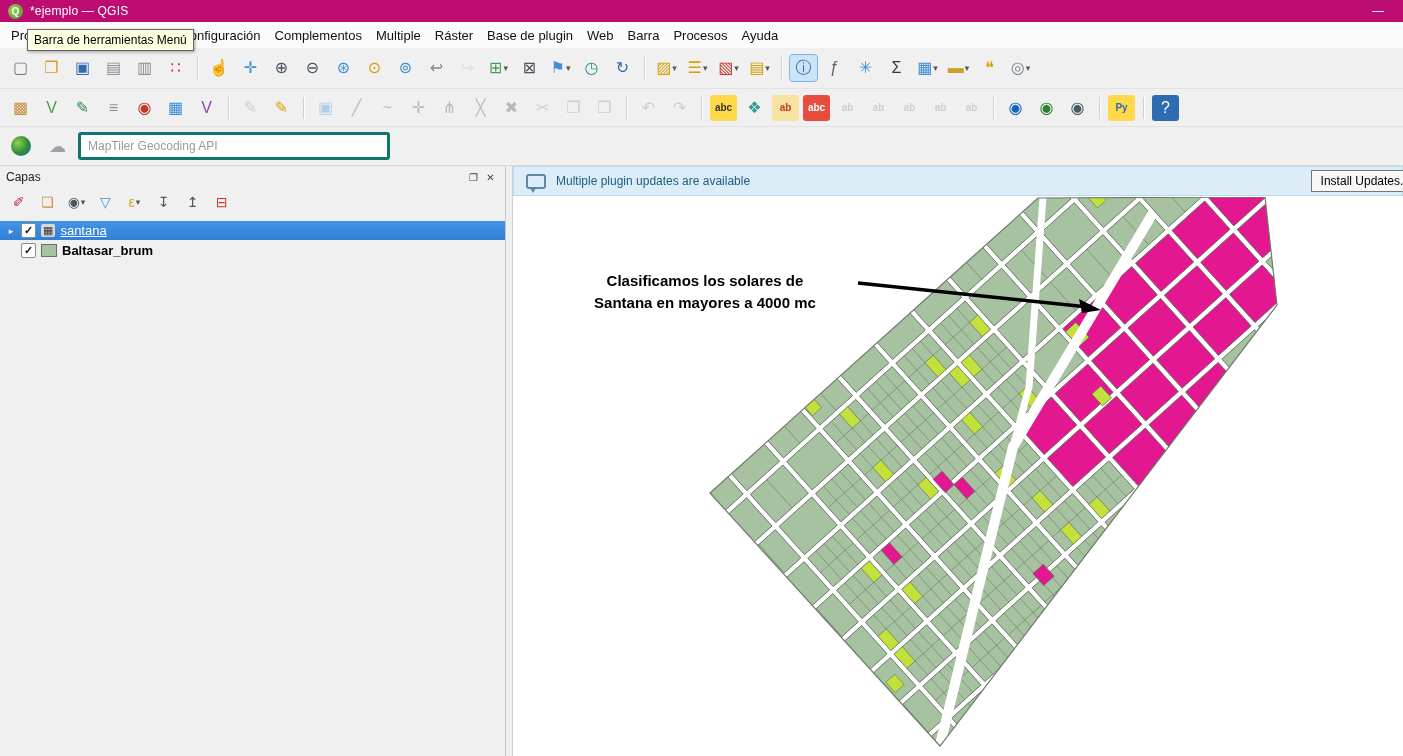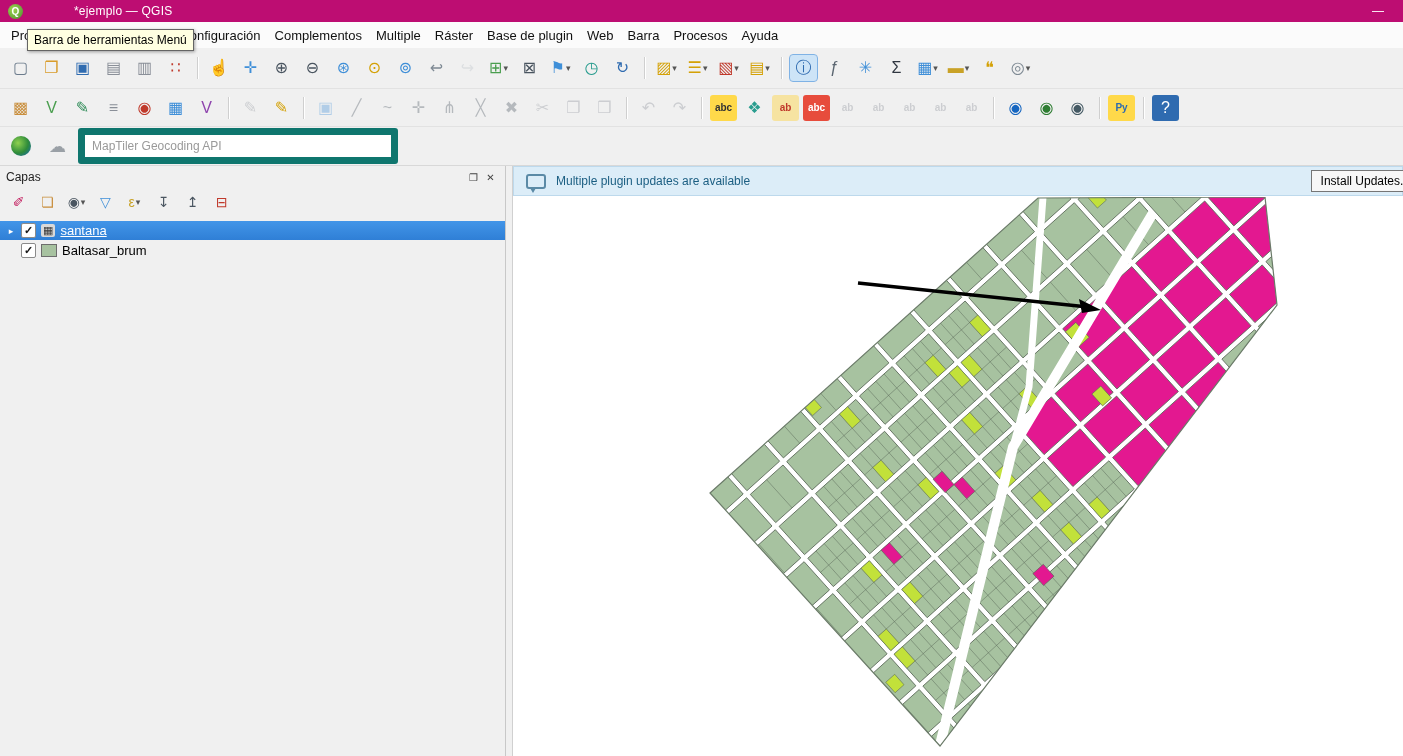--- a/index.html
+++ b/index.html
@@ -1,54 +1,54 @@
 <!DOCTYPE html>
 <html><head>
 <meta charset="utf-8">
 <style>
   html,body{margin:0;padding:0;}
   body{width:1403px;height:756px;overflow:hidden;font-family:"Liberation Sans",sans-serif;background:#fff;position:relative;}
   .titlebar{height:22px;background:#bd0d72;display:flex;align-items:center;color:#fff;font-size:12px;padding:0 8px;gap:7px;}
   .qgis-logo{width:15px;height:15px;border-radius:50%;background:radial-gradient(circle at 35% 35%,#9ed34f,#4c8f2f);color:#fff;font-size:10px;font-weight:bold;display:flex;align-items:center;justify-content:center;}
-  .title-text{letter-spacing:.2px;margin-left:44px;}
+  .title-text{letter-spacing:.2px;}
   .win-min{margin-left:auto;width:34px;text-align:center;font-size:12px;}
   .menubar{height:26px;background:#fbfbfb;display:flex;align-items:center;font-size:13px;color:#111;padding-left:4px;}
   .menu-item{padding:4px 7px;white-space:nowrap;}
   .menu-item:nth-child(2){margin-left:104px;}
   .toolbar{display:flex;align-items:center;background:#f0f0f0;padding:0 5px;}
   .row1{height:40px;border-bottom:1px solid #e2e2e2;}
   .row2{height:37px;border-bottom:1px solid #e2e2e2;}
   .row3{height:38px;border-bottom:1px solid #d8d8d8;gap:5px;}
   .tb{min-width:27px;height:26px;display:inline-flex;align-items:center;justify-content:center;font-size:16px;margin:0 2px;border-radius:3px;position:relative;}
   .tb .glyph{line-height:1;}
   .tb.pressed{background:#cde4f7;outline:1px solid #7fb2e5;}
   .tb.disabled{opacity:.35;}
   .tbsep{width:1px;height:22px;background:#cfcfcf;margin:0 6px;box-shadow:1px 0 0 #fff;display:inline-block;}
   .dd{font-size:9px;color:#555;margin-left:1px;}
   .maptiler-globe{width:20px;height:20px;border-radius:50%;background:radial-gradient(circle at 35% 35%,#8fd14f,#2e8b3a 55%,#1565c0);margin:0 4px;}
   .cloud{font-size:17px;color:#9aa0a6;}
-  .geocode-input{width:292px;height:22px;border:7px solid #0f766e;border-radius:3px;font-size:12px;padding:0 7px;color:#333;background:#fff;font-family:"Liberation Sans",sans-serif;}
+  .geocode-input{width:292px;height:22px;border:3px solid #0f766e;border-radius:3px;font-size:12px;padding:0 7px;color:#333;background:#fff;font-family:"Liberation Sans",sans-serif;}
   .geocode-input::placeholder{color:#9a9a9a;}
   .main{display:flex;height:593px;}
   .dock{width:505px;background:#f0f0f0;border-right:1px solid #c8c8c8;display:flex;flex-direction:column;}
   .dock-header{height:22px;display:flex;align-items:center;font-size:12px;padding:0 6px;color:#222;}
   .dock-title{flex:1;}
   .dock-btn{width:17px;text-align:center;font-size:10px;color:#444;}
   .dock-toolbar{height:27px;display:flex;align-items:center;padding:0 4px;}
   .dock-toolbar .tb{min-width:25px;height:22px;font-size:14px;}
   .layer-tree{flex:1;font-size:13px;padding-top:6px;}
   .layer-row{height:19px;display:flex;align-items:center;gap:5px;padding-left:6px;margin-bottom:1px;}
   .layer-row.selected{background:linear-gradient(#4295e8,#2f7fd6);color:#fff;}
   .expander{width:10px;font-size:9px;color:#fff;text-align:center;}
   .indent{width:10px;}
   .checkbox{width:13px;height:13px;background:#fff;border:1px solid #8a8a8a;border-radius:2px;display:inline-flex;align-items:center;justify-content:center;font-size:11px;color:#1a1a1a;}
   .checkbox.checked::after{content:"✓";font-weight:bold;margin-top:-1px;}
   .layer-icon{font-size:11px;color:#3a3a3a;background:#d9d9d9;border-radius:2px;padding:0 2px;line-height:13px;}
   .selected .layer-label{color:#fff;text-decoration:underline;text-align:right;}
-  .bold-label{font-weight:normal;color:#000;}
+  .bold-label{font-weight:bold;color:#000;}
   .swatch{width:14px;height:11px;border:1px solid #6d6d6d;display:inline-block;}
   .splitter{width:6px;background:#f0f0f0;border-right:1px solid #d0d0d0;}
   .canvas{flex:1;position:relative;background:#fff;overflow:hidden;}
   .msgbar{position:absolute;left:0;top:0;right:0;height:30px;background:#dcedf8;border:1px solid #bdd9ec;display:flex;align-items:center;padding:0 12px;gap:10px;z-index:5;box-sizing:border-box;}
   .bubble-icon{width:16px;height:11px;border:2px solid #5b8aa6;border-radius:3px;position:relative;background:#dcedf8;}
   .bubble-icon::after{content:"";position:absolute;left:2px;bottom:-6px;width:0;height:0;border-left:3px solid transparent;border-right:3px solid transparent;border-top:5px solid #5b8aa6;}
   .msg-text{font-size:12px;color:#1b5e82;}
   .install-btn{margin-left:auto;margin-right:-30px;height:22px;font-size:12px;background:#f7f7f7;border:1px solid #767676;padding:0 9px;color:#000;font-family:"Liberation Sans",sans-serif;white-space:nowrap;}
   #map-svg{position:absolute;left:0;top:31px;width:892px;height:562px;}
   .annotation{position:absolute;left:58px;top:104px;width:268px;text-align:center;font-weight:bold;font-size:15px;line-height:22px;color:#000;z-index:3;}
@@ -658,16 +658,20 @@
           <polygon points="519.9,376.6 530.3,367.3 541.0,379.2 530.6,388.5" fill="#e31890" stroke="#5c6b5a" stroke-width="0.7"></polygon>
           <polygon points="552.4,134.8 562.8,125.4 576.2,140.3 565.8,149.6" fill="#c2e13a" stroke="#5c6b5a" stroke-width="0.7"></polygon>
           <polygon points="578.9,197.1 587.8,189.0 598.5,200.9 589.6,208.9" fill="#c2e13a" stroke="#5c6b5a" stroke-width="0.7"></polygon>
           <polyline points="640,16 500,250 427,548" stroke="#ffffff" stroke-width="10" fill="none"></polyline>
           <polyline points="530,0 516,190 500,250" stroke="#ffffff" stroke-width="7" fill="none"></polyline>
         </g>
         <polygon points="197,296 525,1 752,0 764,108 427,549" fill="none" stroke="#6a7a68" stroke-width="1.2"></polygon>
         <line x1="345" y1="86" x2="575" y2="110" stroke="#000" stroke-width="3.5"></line>
         <polygon points="588,113 566,102 569,116" fill="#000"></polygon>
       </svg>
+    <div class="annotation">
+      <div>Clasificamos los solares de</div>
+      <div>Santana en mayores a 4000 mc</div>
+    </div>
   </div>
 </div>
 
 <div class="tooltip">Barra de herramientas Menú</div>
 
 </body></html>

